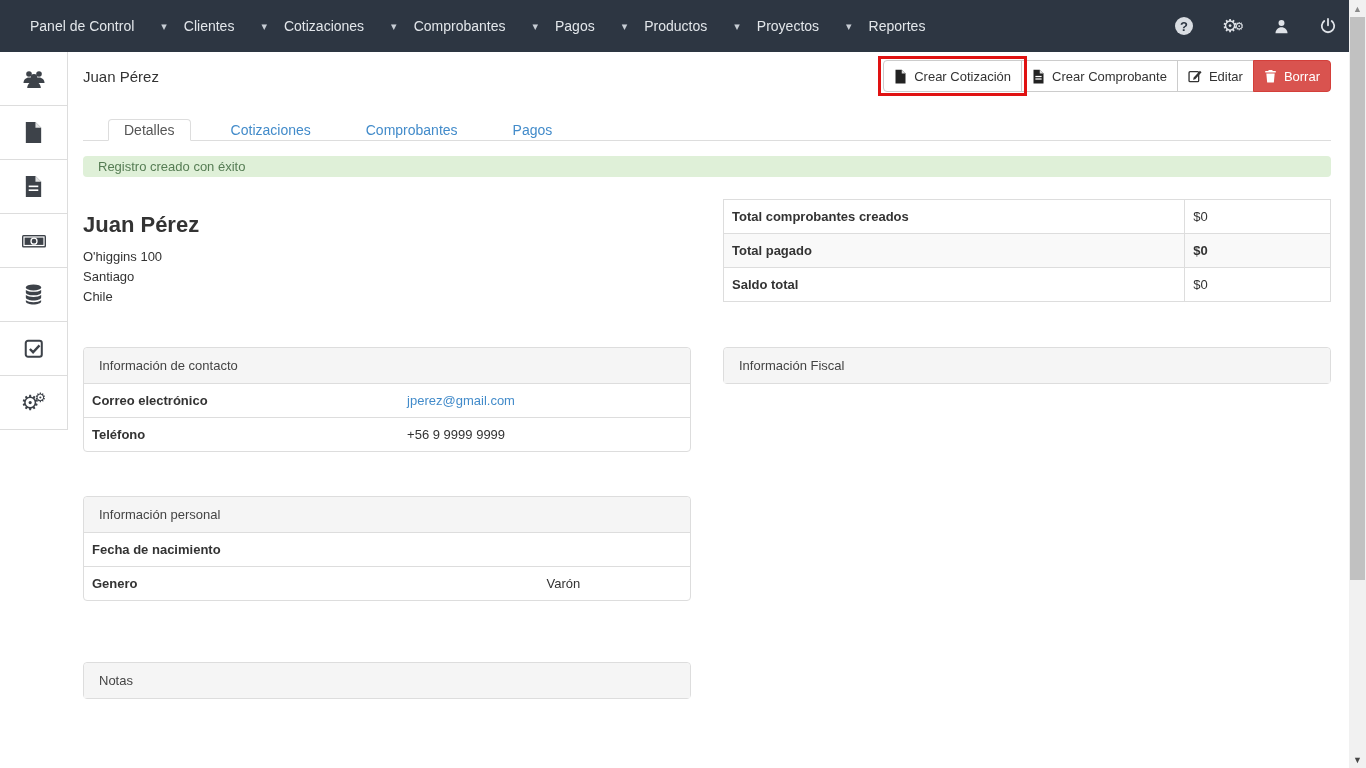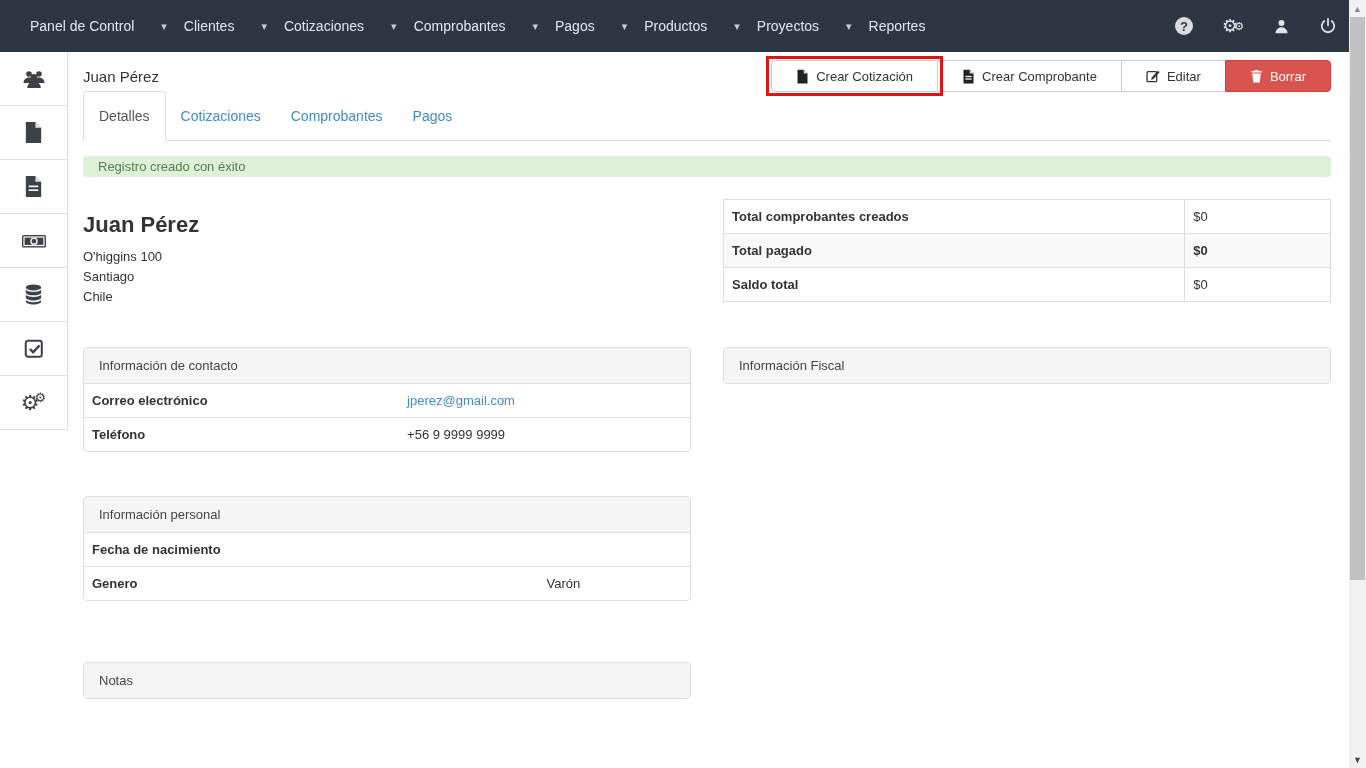--- a/index.html
+++ b/index.html
@@ -37,32 +37,32 @@
 
   
   .main { position:absolute; left:68px; top:52px; right:17px; bottom:0;
           background:#fff; padding:0 18px 0 15px; overflow:hidden; }
 
   .page-header { height:48px; display:flex; align-items:center; justify-content:space-between; }
   .page-title { font-size:15px; color:#333; }
 
   .btn-group { display:flex; }
   .btn { border:1px solid #ccc; background:#fff; color:#333; font-size:13px;
-         padding:5px 24px; display:flex; align-items:center; gap:7px; margin-left:-1px;
+         padding:5px 10px; display:flex; align-items:center; gap:7px; margin-left:-1px;
          position:relative; cursor:pointer; white-space:nowrap; height:32px;
          font-family:"Liberation Sans", sans-serif; }
   .btn:first-child { border-radius:4px 0 0 4px; margin-left:0; }
   .btn:last-child { border-radius:0 4px 4px 0; }
   .btn-danger { background:#d9534f; border-color:#d43f3a; color:#ffffff; }
   .ann-box { position:absolute; left:-6px; top:-5px; right:-6px; bottom:-5px;
              border:3px solid #e01212; pointer-events:none; z-index:5; }
 
   
   .tabs { display:flex; border-bottom:1px solid #ddd; height:41px; align-items:flex-end; }
-  .tab { padding:16px 15px; font-size:14px; color:#428bca; cursor:pointer; }
+  .tab { padding:2px 15px; font-size:14px; color:#428bca; cursor:pointer;margin-left:25px; }
   .tab.active { background:#fff; border:1px solid #ddd; border-bottom:1px solid #fff;
                 margin-bottom:-1px; border-radius:4px 4px 0 0; color:#555; }
 
   .tab-content { margin-top:15px; }
 
   .alert-success { background:#dff0d8; color:#567d54; font-size:13px;
                    padding:3px 15px; border-radius:4px; margin-bottom:22px; }
 
   .row1 { display:flex; gap:32px; margin-bottom:40px; }
   .col { width:608px; flex:none; }

